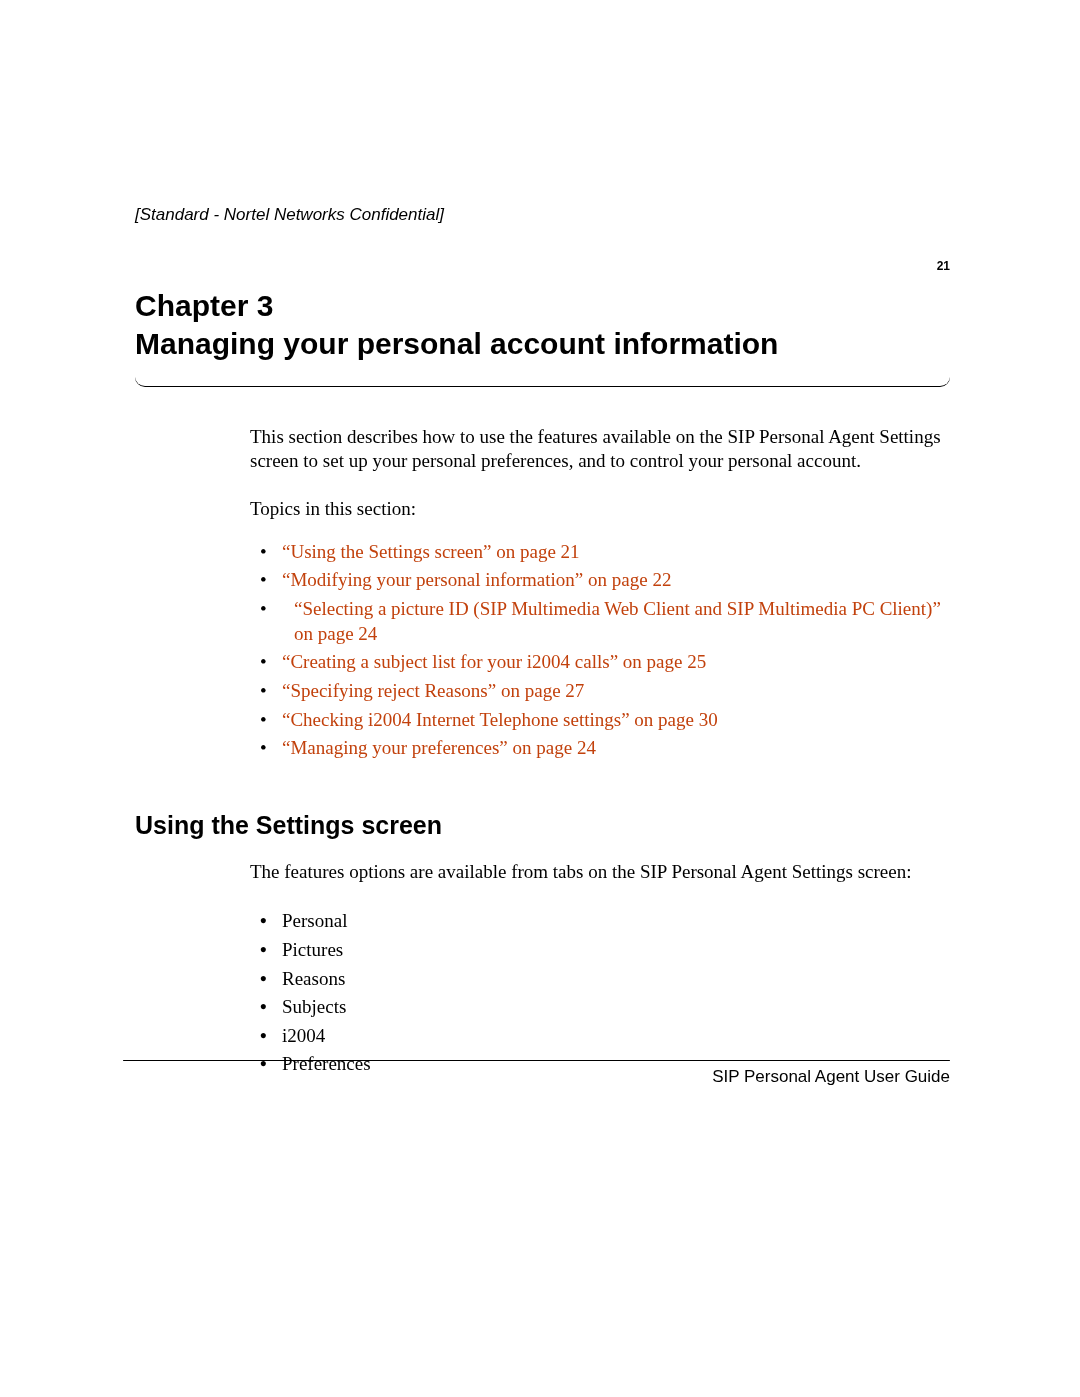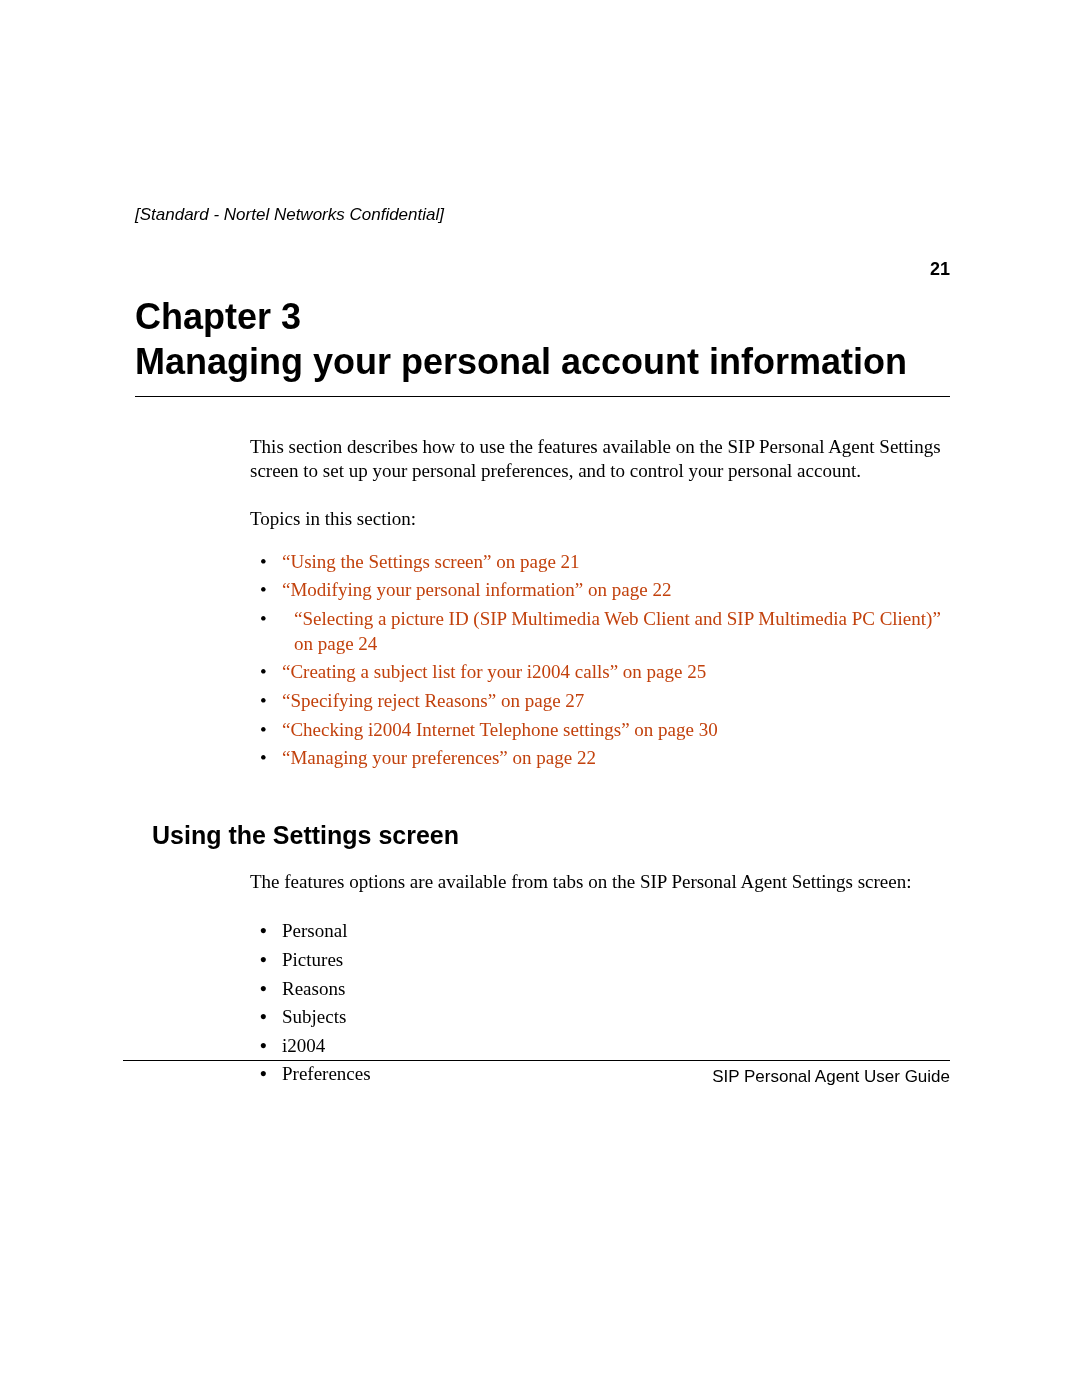--- a/index.html
+++ b/index.html
@@ -1,18 +1,19 @@
 <!DOCTYPE html>
 <html><head>
   <meta charset="utf-8">
   <style>
     * {
       margin: 0;
       padding: 0;
       box-sizing: border-box;
+      border-radius: 10px;
     }
     body {
       width: 1080px;
       height: 1397px;
       background: #ffffff;
       font-family: "Times New Roman", Times, serif;
       position: relative;
     }
     .page {
       padding: 205px 130px 80px 135px;
@@ -22,32 +23,32 @@
     .header-confidential {
       font-style: italic;
       font-family: Arial, Helvetica, sans-serif;
       font-size: 17px;
       color: #000;
       margin-bottom: 34px;
     }
     .page-number {
       font-family: Arial, Helvetica, sans-serif;
       font-weight: bold;
-      font-size: 18px;
+      font-size: 12px;
       text-align: right;
       margin-bottom: 14px;
     }
     .chapter-heading {
       font-family: Arial, Helvetica, sans-serif;
       font-weight: bold;
-      font-size: 36px;
+      font-size: 30px;
       line-height: 1.25;
       color: #000;
       border-bottom: 1.5px solid #000;
-      padding-bottom: 12px;
+      padding-bottom: 24px;
       margin-bottom: 38px;
     }
     .body-block {
       margin-left: 115px;
       margin-right: 0;
     }
     .intro-para {
       font-size: 19px;
       line-height: 1.28;
       margin-bottom: 24px;
@@ -78,21 +79,21 @@
     .topics-list li .link {
       color: #c2410c;
     }
     .topics-list li.indent {
       padding-left: 44px;
     }
     .section-heading {
       font-family: Arial, Helvetica, sans-serif;
       font-weight: bold;
       font-size: 25px;
-      margin-left: 17px;
+      margin-left: 0;
       margin-bottom: 20px;
     }
     .section-para {
       font-size: 19px;
       line-height: 1.28;
       margin-bottom: 24px;
     }
     .options-list {
       list-style: none;
     }
@@ -147,21 +148,21 @@
 
     <p class="topics-label">Topics in this section:</p>
 
     <ul class="topics-list">
       <li><span class="link">“Using the Settings screen” on page 21</span></li>
       <li><span class="link">“Modifying your personal information” on page 22</span></li>
       <li class="indent"><span class="link">“Selecting a picture ID (SIP Multimedia Web Client and SIP Multimedia PC Client)” on page 24</span></li>
       <li><span class="link">“Creating a subject list for your i2004 calls” on page 25</span></li>
       <li><span class="link">“Specifying reject Reasons” on page 27</span></li>
       <li><span class="link">“Checking i2004 Internet Telephone settings” on page 30</span></li>
-      <li><span class="link">“Managing your preferences” on page 22</span></li>
+      <li><span class="link">“Managing your preferences” on page 24</span></li>
     </ul>
   </div>
 
   <h2 class="section-heading">Using the Settings screen</h2>
 
   <div class="body-block">
     <p class="section-para">The features options are available from tabs on the SIP Personal Agent Settings screen:</p>
 
     <ul class="options-list">
       <li>Personal</li>

